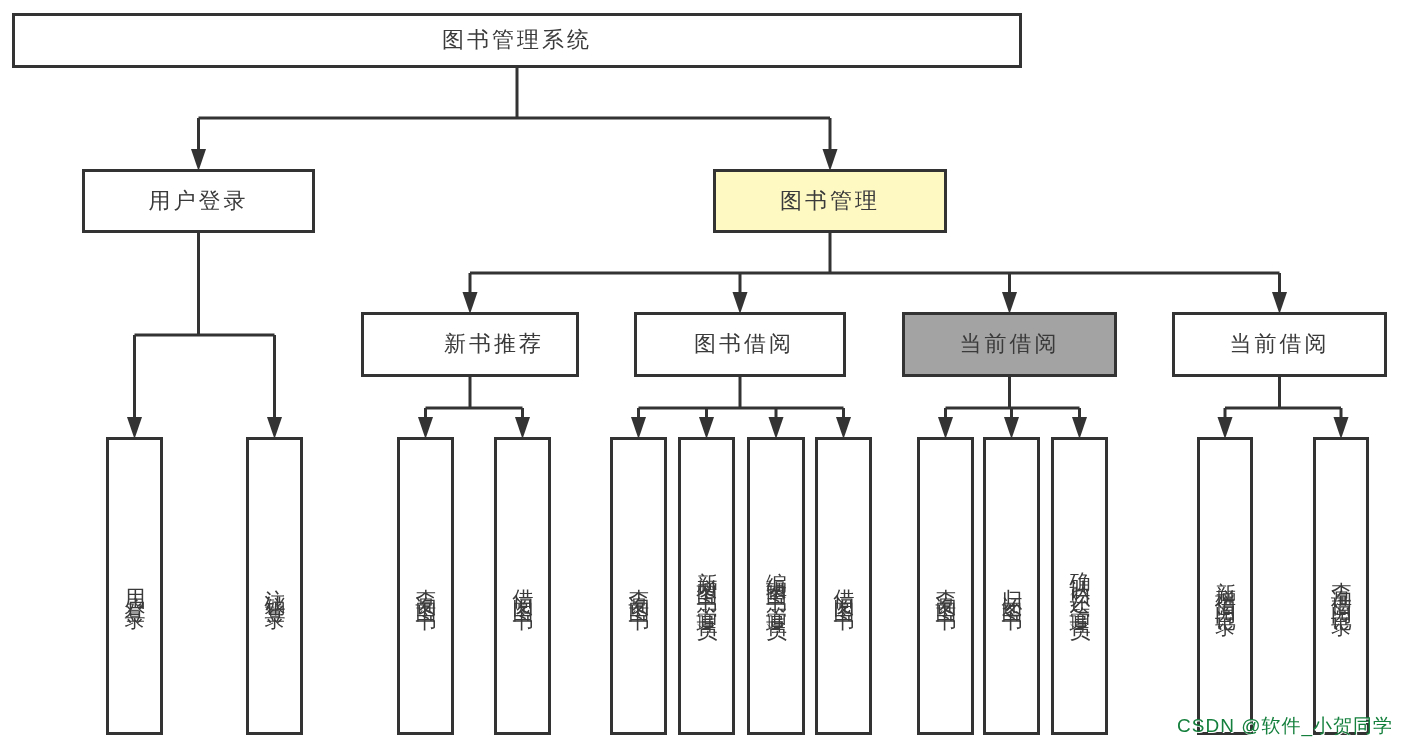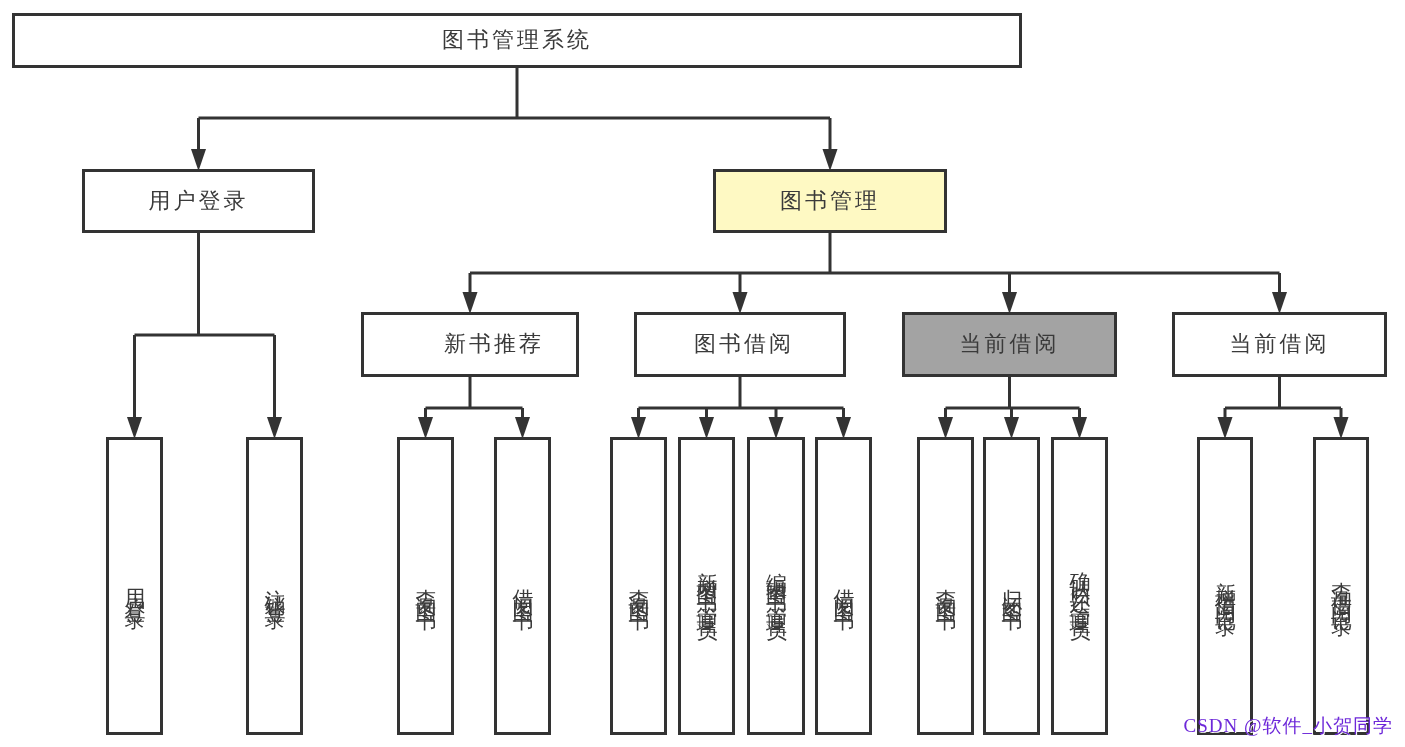--- a/index.html
+++ b/index.html
@@ -44,24 +44,24 @@
     letter-spacing: 7px;
     line-height: 1;
     white-space: normal;
   }
   #watermark {
     position: absolute;
     right: 12px;
     bottom: 8px;
     font-size: 19px;
     letter-spacing: 1px;
-    color: #6d28d9;
+    color: #15803d;
     text-shadow: 1px 1px 0 #ffffff;
     z-index: 10;
-    font-family: Liberation Serif, serif;
+    font-family: Liberation Sans, sans-serif;
   }
 </style>
 </head>
 <body>
 
 <div id="canvas">
   <svg id="connectors" width="1405" height="747" viewBox="0 0 1405 747">
       <path d="M 517 68 L 517 118" stroke="#333333" stroke-width="3" fill="none"></path>
       <path d="M 198.5 118 L 830 118" stroke="#333333" stroke-width="3" fill="none"></path>
       <path d="M 198.5 118 L 198.5 151" stroke="#333333" stroke-width="3" fill="none"></path>

